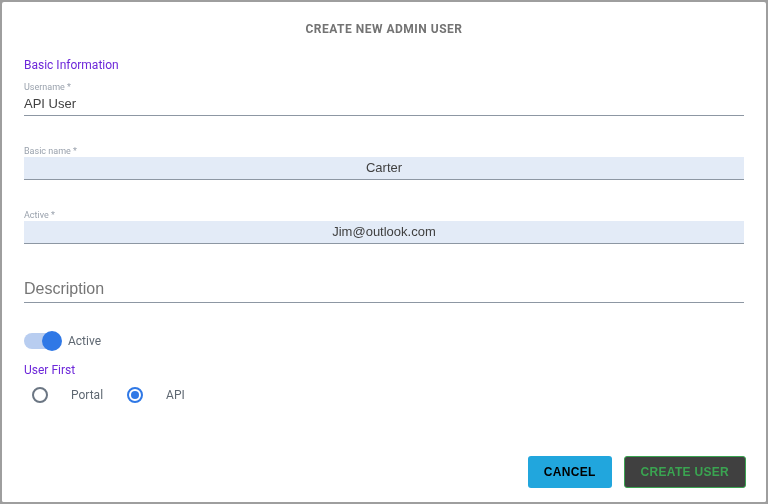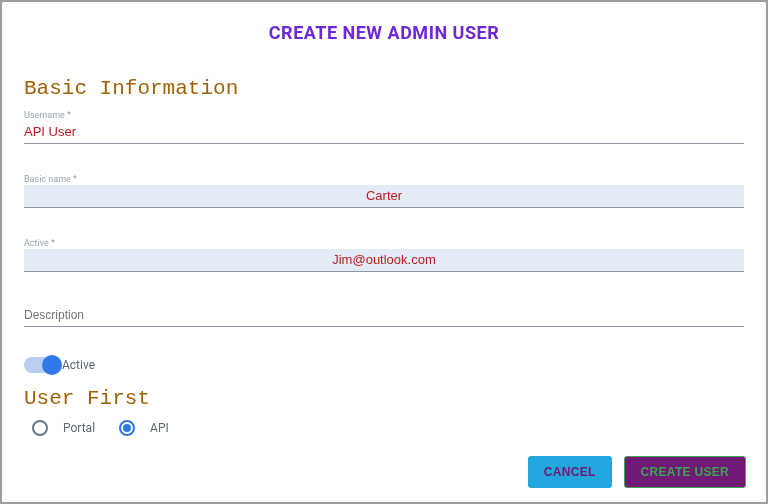--- a/index.html
+++ b/index.html
@@ -7,77 +7,77 @@
   body { background: #9e9e9e; display: flex; align-items: center; justify-content: center; }
   .dialog {
     width: 764px; height: 500px; background: #fff; position: relative;
     border-radius: 2px; overflow: hidden;
   }
   .content {
     position: absolute; top: 0; left: 0; right: 0; bottom: 60px;
     overflow-y: auto; padding: 20px 22px 10px;
   }
   .title {
-    text-align: center; color: #6d28d9; font-weight: 700; font-size: 18px;
-    letter-spacing: 0.5px; margin-bottom: 34px;
+    text-align: center; color: #737373; font-weight: 700; font-size: 12px;
+    letter-spacing: 0.5px; margin-bottom: 22px;
   }
   .section-head {
-    color: #a16207; font-size: 21px; font-weight: 400; margin: 6px 0 10px; font-family: Liberation Mono, monospace;
+    color: #6d28d9; font-size: 12px; font-weight: 400; margin: 6px 0 10px;
   }
   .field {
     margin-bottom: 30px;
   }
   .fld-label {
     font-size: 9px; color: #9aa2ad; display: block; margin-bottom: 1px;
   }
   .fld-input {
     width: 100%; border: none; border-bottom: 1px solid #8d97a3;
-    font-size: 13px; color: #b91c1c; padding: 3px 0 4px; outline: none;
+    font-size: 13px; color: #404040; padding: 3px 0 4px; outline: none;
     background: transparent;
   }
   .fld-input.hl { background: #e3ebf7; text-align: center; }
   .fld-input::placeholder { color: #9aa2ad; }
   .desc-line {
     border: none; border-bottom: 1px solid #8d97a3; width: 100%;
-    font-size: 12px; color: #6d28d9; padding: 6px 0 4px;
+    font-size: 16px; color: #6d28d9; padding: 6px 0 4px;
     background: transparent;
   }
   .toggle-row {
-    display: flex; align-items: center; gap: 4px; margin: 16px 0 14px;
+    display: flex; align-items: center; gap: 10px; margin: 16px 0 14px;
   }
   .toggle {
     width: 34px; height: 16px; border-radius: 8px; background: #b8cdf0;
     position: relative; cursor: pointer;
   }
   .toggle .knob {
     position: absolute; top: -2px; right: -4px; width: 20px; height: 20px;
     border-radius: 50%; background: #2f78e6;
   }
   .toggle-label { font-size: 12px; color: #5f6872; }
   .radio-row { display: flex; align-items: center; gap: 24px; margin: 8px 0 14px; padding-left: 8px; }
-  .radio-opt { display: flex; align-items: center; gap: 15px; cursor: pointer; }
+  .radio-opt { display: flex; align-items: center; gap: 23px; cursor: pointer; }
   .radio-circle {
     width: 16px; height: 16px; border: 2px solid #6b7683; border-radius: 50%;
     display: flex; align-items: center; justify-content: center;
   }
   .radio-circle.checked { border-color: #2f78e6; }
   .radio-dot { width: 8px; height: 8px; border-radius: 50%; background: #2f78e6; }
   .radio-label { font-size: 12px; color: #5f6872; }
   .footer {
     position: absolute; left: 0; right: 0; bottom: 0; height: 60px;
     display: flex; align-items: center; justify-content: flex-end;
     gap: 12px; padding: 0 20px; background: #fff;
   }
   .btn {
     height: 32px; padding: 0 16px; border-radius: 3px; font-size: 12px;
     font-weight: 700; letter-spacing: 0.3px; cursor: pointer;
     display: inline-flex; align-items: center;
   }
-  .btn-cancel { background: #21a6dd; color: #701a75; border: none; }
-  .btn-create { background: #701a75; color: #3aa451; border: 1px solid #3aa451; }
+  .btn-cancel { background: #21a6dd; color: #000000; border: none; }
+  .btn-create { background: #404040; color: #3aa451; border: 1px solid #3aa451; }
 </style>
 </head>
 <body>
 
 <div class="dialog">
   <div class="content">
 
     <div class="title">CREATE NEW ADMIN USER</div>
 
     <div class="section-head">Basic Information</div>

